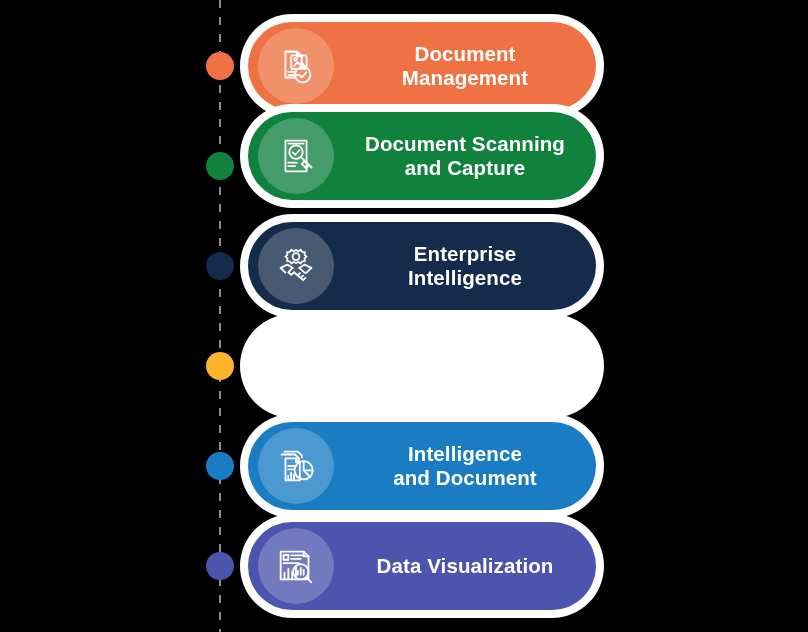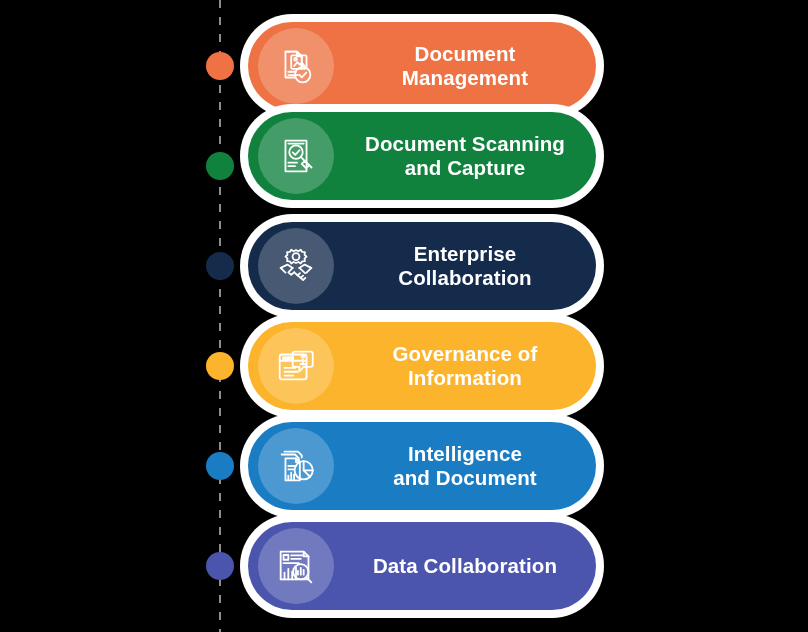--- a/index.html
+++ b/index.html
@@ -183,46 +183,26 @@
           <path d="M20.5 26 l-4.5 4.6 3 2.6 3.2-2.6"></path>
           <path d="M22.2 30.6 l3.4 3 2.6-2.2"></path>
           <path d="M25.6 33.6 l3.2 2.8 2.6-2.3"></path>
           <path d="M28.8 36.4 l2.6 2.2 2.4-2.2"></path>
           <path d="M27.5 26 l6 5.5"></path>
           <path d="M8 26 l5 5"></path>
             <path d="M40 26 l-5 5"></path>
         </svg>
       </div>
       <div class="pill-label">Enterprise
-Collaboration</div>
+Intelligence</div>
     </div>
   </div>
 
   <div class="row" style="top:314px">
     <div class="pill-outline"></div>
-    <div class="pill" style="background: rgb(251, 180, 43);">
-      <div class="icon-badge">
-        <svg viewBox="0 0 48 48" fill="none" stroke="#ffffff" stroke-width="1.9" stroke-linecap="round" stroke-linejoin="round">
-          <rect x="7" y="12" width="28" height="26" rx="2.5"></rect>
-          <path d="M7 18.5 h28"></path>
-          <rect x="10.5" y="14.8" width="2.4" height="2"></rect>
-          <rect x="14.5" y="14.8" width="2.4" height="2"></rect>
-          <rect x="18.5" y="14.8" width="2.4" height="2"></rect>
-          <path d="M12 26 h11"></path>
-            <path d="M12 30 h14"></path>
-            <path d="M12 34 h9"></path>
-          <path d="M23 9 h16 a2.5 2.5 0 0 1 2.5 2.5 v11 a2.5 2.5 0 0 1 -2.5 2.5 h-7 l-4.5 4.5 v-4.5 h-4.5 a2.5 2.5 0 0 1 -2.5-2.5 v-11 a2.5 2.5 0 0 1 2.5-2.5 z"></path>
-          <circle cx="31.2" cy="13.8" r="1.5"></circle>
-          <path d="M31.2 17.3 v4.6"></path>
-          <path d="M28.6 22.2 h5.2"></path>
-        </svg>
-      </div>
-      <div class="pill-label">Governance of
-Information</div>
-    </div>
   </div>
 
   <div class="row" style="top:414px">
     <div class="pill-outline"></div>
     <div class="pill" style="background: rgb(26, 125, 196);">
       <div class="icon-badge">
         <svg viewBox="0 0 48 48" fill="none" stroke="#ffffff" stroke-width="1.9" stroke-linecap="round" stroke-linejoin="round">
           <path d="M9 12 h14 l4 4 v2"></path>
           <path d="M12 9 h14 l4 4 v2"></path>
           <path d="M13 16 h11 l4 4 v19 h-15 z"></path>
@@ -257,17 +237,17 @@
             <path d="M16 27 v11"></path>
             <path d="M20 30 v8"></path>
             <path d="M24 25.5 v12.5"></path>
           <circle cx="29" cy="30" r="8"></circle>
           <path d="M26 33 v-4"></path>
             <path d="M29 33 v-7"></path>
             <path d="M32 33 v-5"></path>
           <path d="M34.8 35.8 l5.2 5.2"></path>
         </svg>
       </div>
-      <div class="pill-label">Data Collaboration</div>
+      <div class="pill-label">Data Visualization</div>
     </div>
   </div>
 
 </div>
 
 </body></html>

